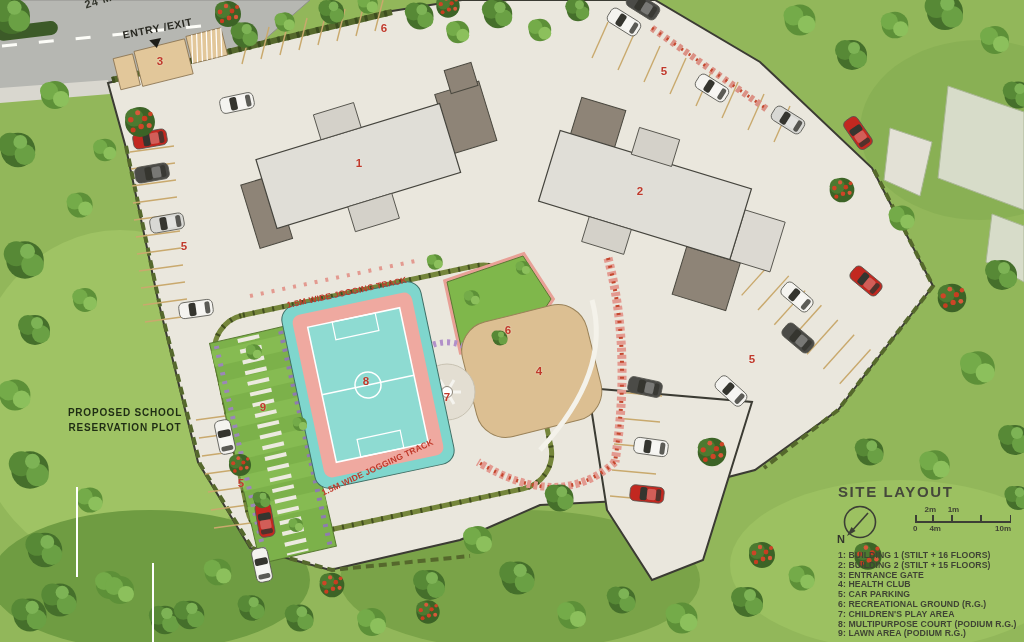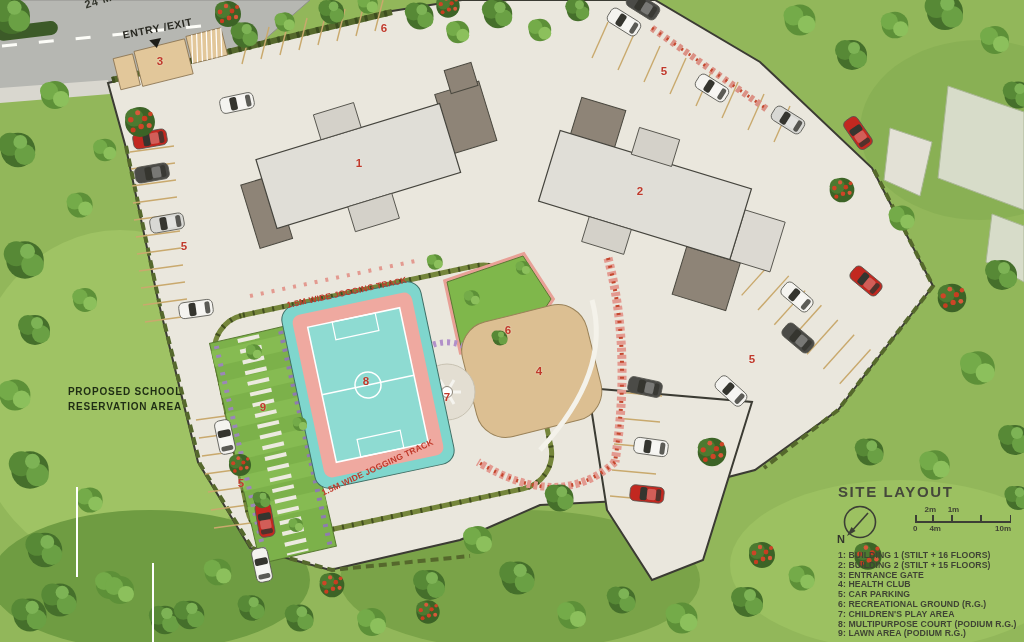--- a/index.html
+++ b/index.html
@@ -6,21 +6,21 @@
   #stage{position:relative;width:1024px;height:642px;overflow:hidden;
          background:#92b75a;font-family:"Liberation Sans",sans-serif;}
   #stage svg{position:absolute;left:0;top:0;}
   .ov{position:absolute;white-space:nowrap;}
   .map-label{font-weight:bold;color:#33352c;}
   .road-lab{font-size:11px;letter-spacing:1px;transform:rotate(-17deg);}
   .entry-lab{font-size:10.5px;letter-spacing:.6px;transform:rotate(-11deg);color:#26261f;}
   .entry-arrow{width:0;height:0;border-left:6px solid transparent;border-right:6px solid transparent;
                border-top:9px solid #1d1d18;transform:rotate(-11deg);}
   .school-lab{width:158px;text-align:center;font-size:10px;font-weight:bold;color:#1f2d14;
-              letter-spacing:.8px;line-height:1.5;white-space:normal;}
+              letter-spacing:.8px;line-height:1.5;white-space:normal;margin-top:21px;}
   .jog-lab{font-size:8.5px;font-weight:bold;color:#c0392b;letter-spacing:.2px;transform-origin:left center;}
   .marker{position:absolute;transform:translate(-50%,-50%);font-size:11.5px;font-weight:bold;
           color:#c0392b;text-shadow:0 0 2px rgba(255,255,255,.55);}
   .site-title{font-size:45px;font-weight:300;color:#ffffff;letter-spacing:1.5px;}
   .vline{position:absolute;width:2px;background:#ffffff;}
   .legend{position:absolute;left:838px;top:483px;width:190px;color:#3f4334;}
   .legend-title{font-size:15px;font-weight:bold;letter-spacing:1.6px;color:#45483b;}
   .compass{position:absolute;left:0px;top:19px;width:46px;height:48px;}
   .north{position:absolute;left:-1px;top:31px;font-size:11px;font-weight:bold;color:#33362c;}
   .scalebar{position:absolute;left:77px;top:22px;width:96px;font-size:8px;font-weight:bold;}
@@ -345,21 +345,21 @@
         <use href="#t2" transform="translate(435,262) scale(0.55)"></use>
   </g>
 </svg>
 
 <div class="ov map-label road-lab" style="left:84px;top:-6px;">24 M.</div>
 <div class="ov map-label entry-lab" style="left:122px;top:22px;">ENTRY /EXIT</div>
 <div class="ov entry-arrow" style="left:150px;top:39px;"></div>
 
 <div class="ov school-lab" style="left:46px;top:384px;">
   <span>PROPOSED SCHOOL</span><br>
-  <span>RESERVATION AREA</span>
+  <span>RESERVATION PLOT</span>
 </div>
 
 <div class="ov jog-lab" style="left:287px;top:300px;transform:rotate(-12deg);">1.5M WIDE JOGGING TRACK</div>
 <div class="ov jog-lab" style="left:322px;top:488px;transform:rotate(-25deg);">1.5M WIDE JOGGING TRACK</div>
 
 <div>
       <span class="marker" style="left: 160px; top: 61px;">3</span>
       <span class="marker" style="left: 384px; top: 28px;">6</span>
       <span class="marker" style="left: 664px; top: 71px;">5</span>
       <span class="marker" style="left: 359px; top: 163px;">1</span>

